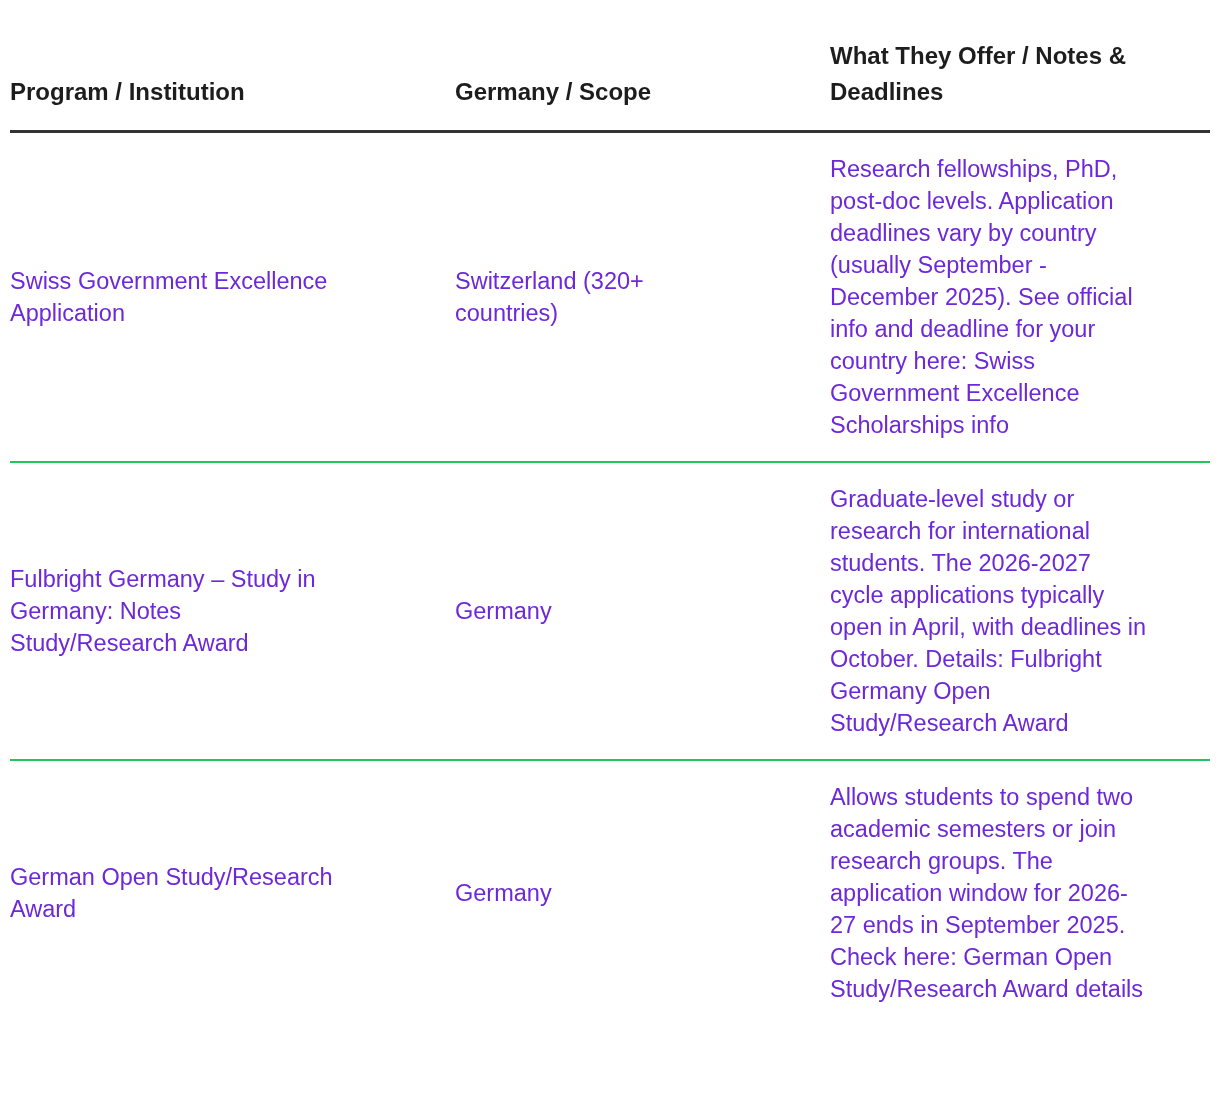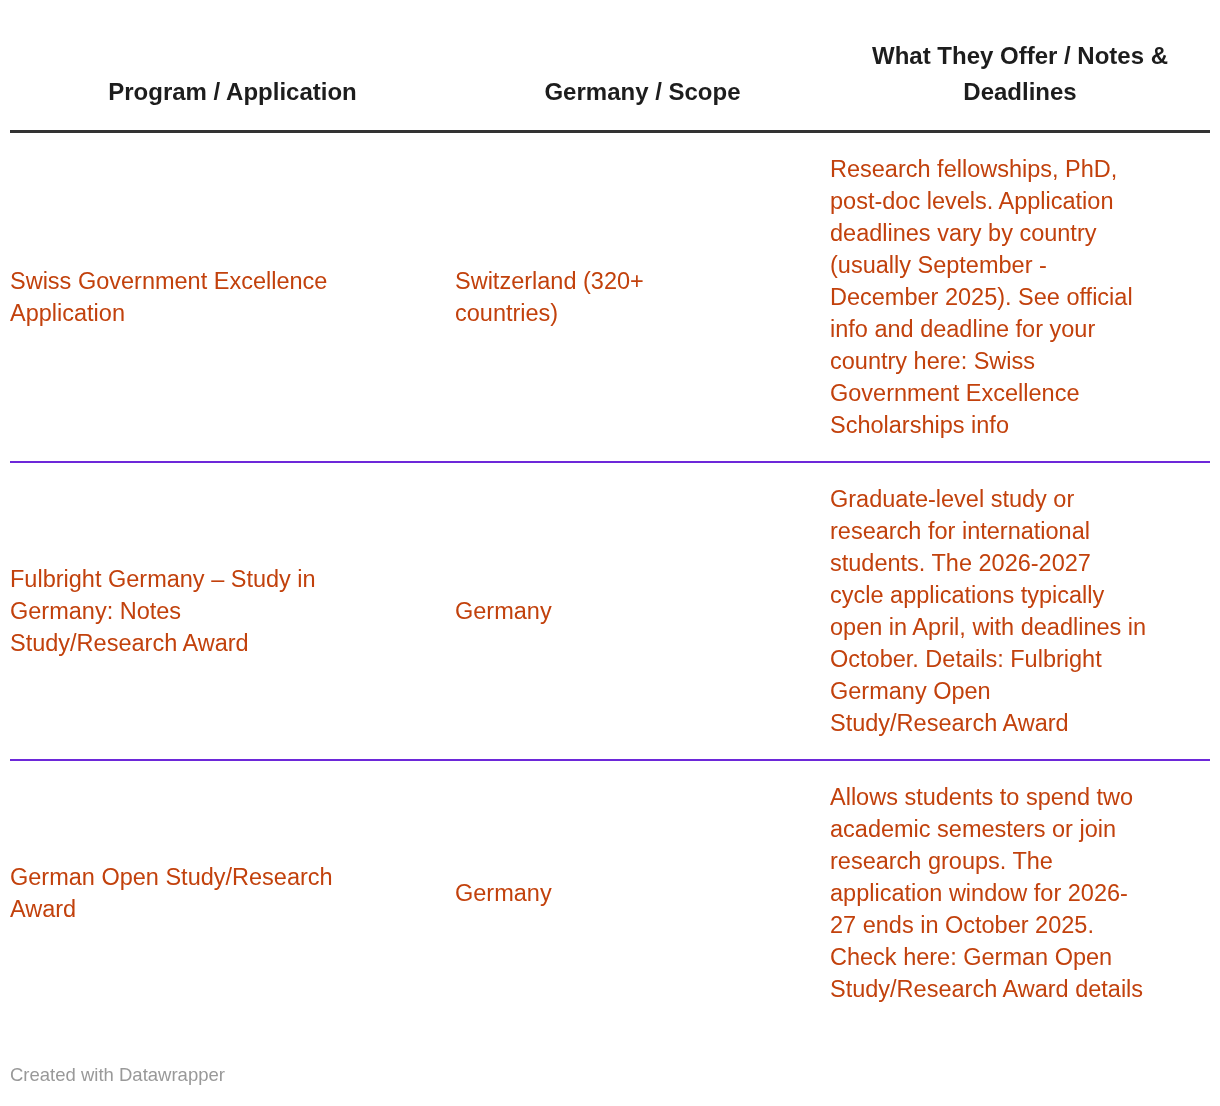--- a/index.html
+++ b/index.html
@@ -19,41 +19,41 @@
   table.dw-table {
     width: 1200px;
     border-collapse: collapse;
     table-layout: fixed;
     color: #1d1d1d;
   }
   col.col-program { width: 445px; }
   col.col-country { width: 375px; }
   col.col-notes   { width: 380px; }
   th {
-    text-align: center;
+    text-align: left;
     vertical-align: bottom;
     font-weight: bold;
     font-size: 24px;
     line-height: 36px;
     padding: 38px 0 20px 0;
     border-bottom: 3px solid #333333;
     white-space: pre-line;
     color: #1d1d1d;
   }
   td {
     vertical-align: middle;
     font-size: 23.5px;
     line-height: 32px;
     padding: 20px 0;
     white-space: pre;
     overflow: visible;
-    color: #c2410c;
+    color: #6d28d9;
   }
   tbody tr + tr td {
-    border-top: 2px solid #6d28d9;
+    border-top: 2px solid #22c55e;
   }
   .credit {
     margin-top: 38px;
     font-size: 18.5px;
     line-height: 24px;
     color: #999999;
   }
 </style>
 </head>
 <body>
@@ -61,21 +61,21 @@
 <div class="container">
 
   <table class="dw-table">
     <colgroup>
       <col class="col-program">
       <col class="col-country">
       <col class="col-notes">
     </colgroup>
     <thead>
       <tr>
-        <th>Program / Application</th>
+        <th>Program / Institution</th>
         <th>Germany / Scope</th>
         <th>What They Offer / Notes &amp;
 Deadlines</th>
       </tr>
     </thead>
     <tbody>
       <tr>
         <td>Swiss Government Excellence
 Application</td>
         <td>Switzerland (320+
@@ -105,22 +105,21 @@
 Study/Research Award</td>
       </tr>
       <tr>
         <td>German Open Study/Research
 Award</td>
         <td>Germany</td>
         <td>Allows students to spend two
 academic semesters or join
 research groups. The
 application window for 2026-
-27 ends in October 2025.
+27 ends in September 2025.
 Check here: German Open
 Study/Research Award details</td>
       </tr>
     </tbody>
   </table>
 
-  <div class="credit">Created with Datawrapper</div>
 
 </div>
 
 </body></html>

